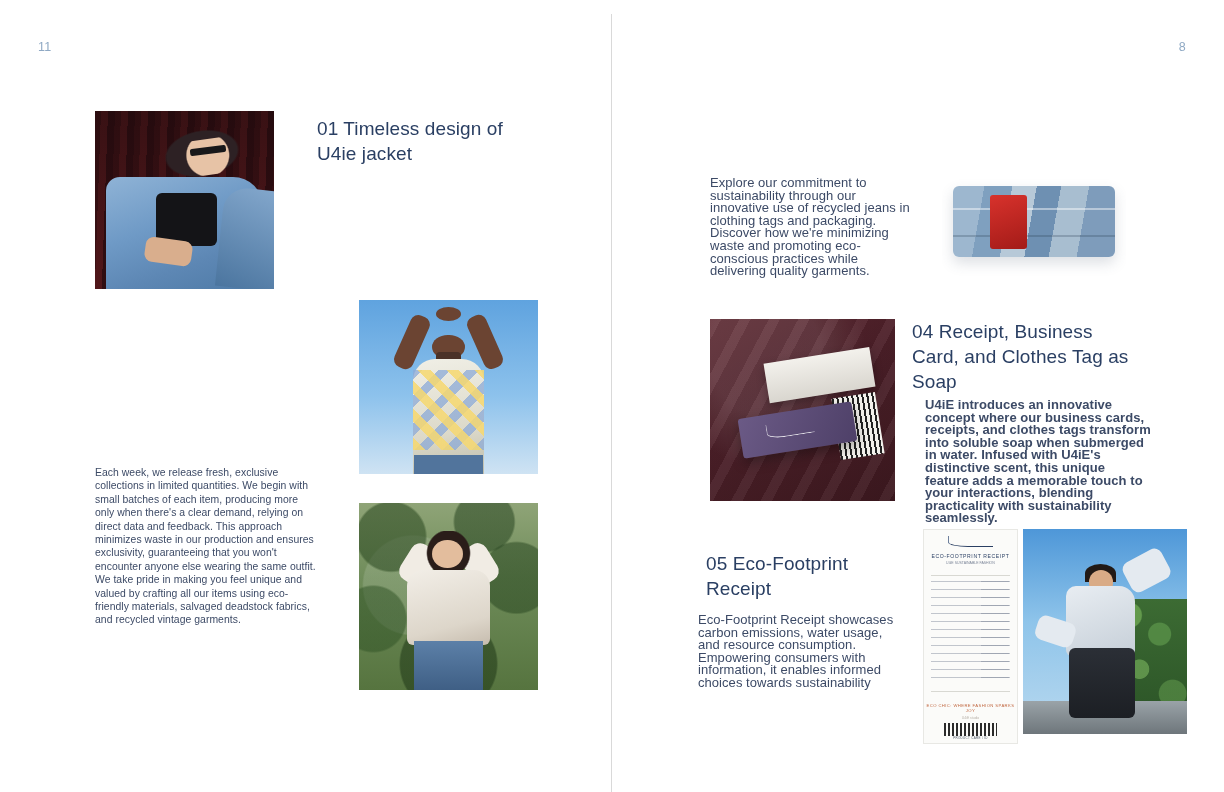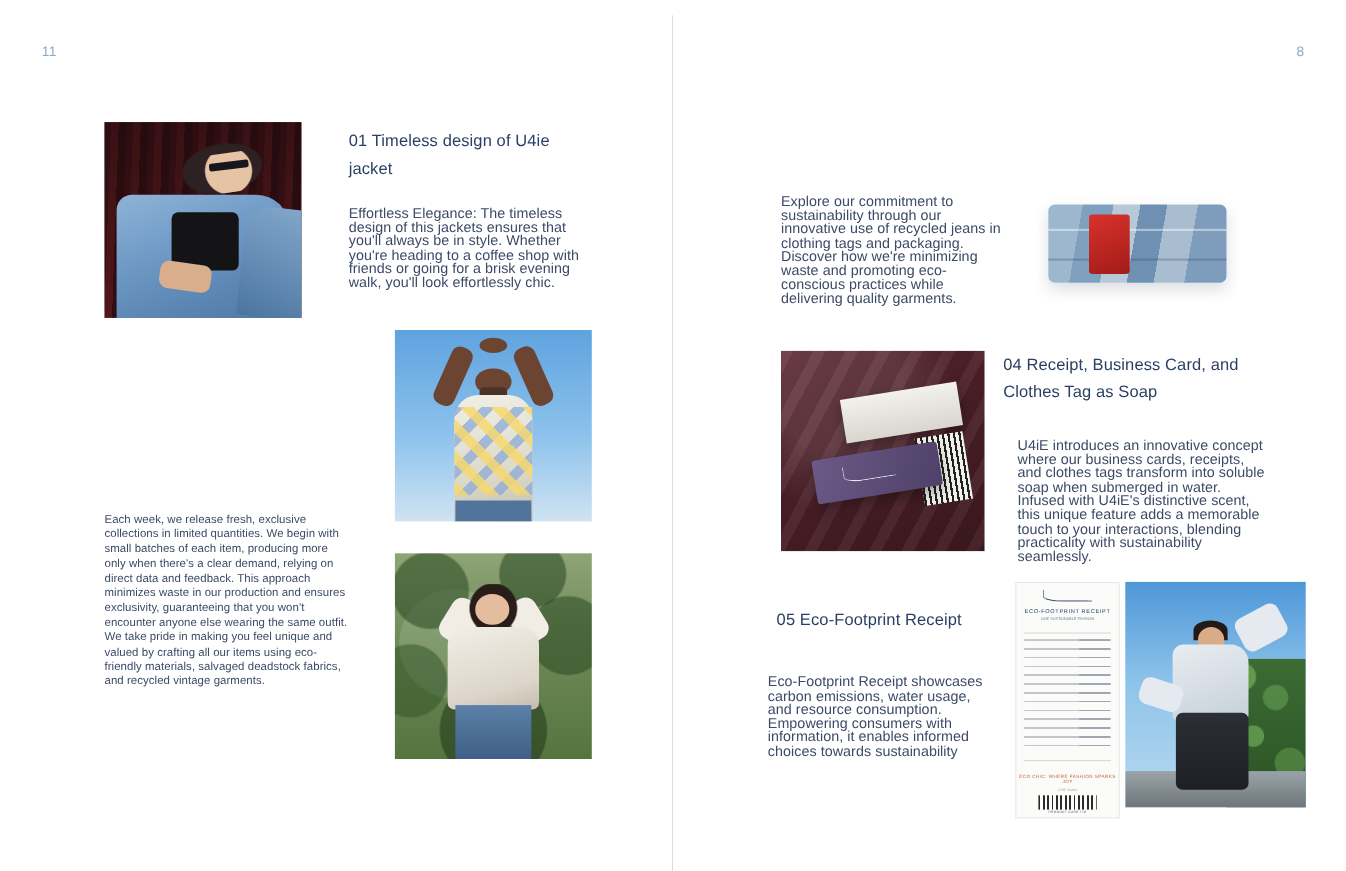--- a/index.html
+++ b/index.html
@@ -30,21 +30,21 @@
     top: 26px;
     font-size: 12.5px;
     color: #8fa9c4;
     letter-spacing: .3px;
   }
   .folio-left { left: 38px; }
   .folio-right { right: 38px; }
 
   .hl {
     color: #2a3f63;
-    font-size: 15px;
+    font-size: 19px;
     line-height: 25px;
     font-weight: 400;
     letter-spacing: .1px;
     margin: 0;
   }
   .body {
     color: #3c4a66;
     font-size: 10.4px;
     line-height: 13.4px;
     margin: 0;
@@ -338,21 +338,20 @@
           <div class="head"></div>
           <div class="glasses"></div>
         <div class="torso"></div>
           <div class="tee"></div>
           <div class="arm"></div>
           <div class="skin"></div>
       </div>
     </div>
 
     <h2 class="hl abs" style="left:317px; top:102px; width:222px;">01 Timeless design of U4ie jacket</h2>
-    <p class="body small abs" style="left:317px; top:174px; width:212px;">Effortless Elegance: The timeless design of this jackets ensures that you'll always be in style. Whether you're heading to a coffee shop with friends or going for a brisk evening walk, you'll look effortlessly chic.</p>
 
     <p class="body abs" style="left:95px; top:452px; width:222px;">Each week, we release fresh, exclusive collections in limited quantities. We begin with small batches of each item, producing more only when there's a clear demand, relying on direct data and feedback. This approach minimizes waste in our production and ensures exclusivity, guaranteeing that you won't encounter anyone else wearing the same outfit. We take pride in making you feel unique and valued by crafting all our items using eco-friendly materials, salvaged deadstock fabrics, and recycled vintage garments.</p>
 
     <div class="photo p2" style="left:359px; top:286px; width:179px; height:174px;">
       <div class="ph-inner">
         <div class="armL"></div>
           <div class="armR"></div>
           <div class="hands"></div>
         <div class="head2"></div>
           <div class="neck"></div>
@@ -394,21 +393,21 @@
       <div class="ph-inner">
         <div class="silk"></div>
         <div class="receipt"></div>
           <div class="barcode"></div>
         <div class="card"></div>
           <div class="sig"></div>
       </div>
     </div>
 
     <h2 class="hl abs" style="left:300px; top:305px; width:228px;">04 Receipt, Business Card, and Clothes Tag as Soap</h2>
-    <p class="body small abs" style="left:313px; top:385px; width:226px;">U4iE introduces an innovative concept where our business cards, receipts, and clothes tags transform into soluble soap when submerged in water. Infused with U4iE's distinctive scent, this unique feature adds a memorable touch to your interactions, blending practicality with sustainability seamlessly.</p>
+    <p class="body small abs" style="left:313px; top:385px; width:226px;font-weight:bold;">U4iE introduces an innovative concept where our business cards, receipts, and clothes tags transform into soluble soap when submerged in water. Infused with U4iE's distinctive scent, this unique feature adds a memorable touch to your interactions, blending practicality with sustainability seamlessly.</p>
 
     <h2 class="hl abs" style="left:94px; top:537px; width:200px;">05 Eco-Footprint Receipt</h2>
     <p class="body small abs" style="left:86px; top:600px; width:204px;">Eco-Footprint Receipt showcases carbon emissions, water usage, and resource consumption. Empowering consumers with information, it enables informed choices towards sustainability</p>
 
     <div class="photo p6" style="left:311px; top:515px; width:95px; height:215px;">
       <div class="ph-inner">
         <div class="logo"></div>
         <div class="rtitle">ECO-FOOTPRINT RECEIPT</div>
         <div class="rsub">U4iE SUSTAINABLE FASHION</div>
         <div class="rule" style="top:21%;"></div>

